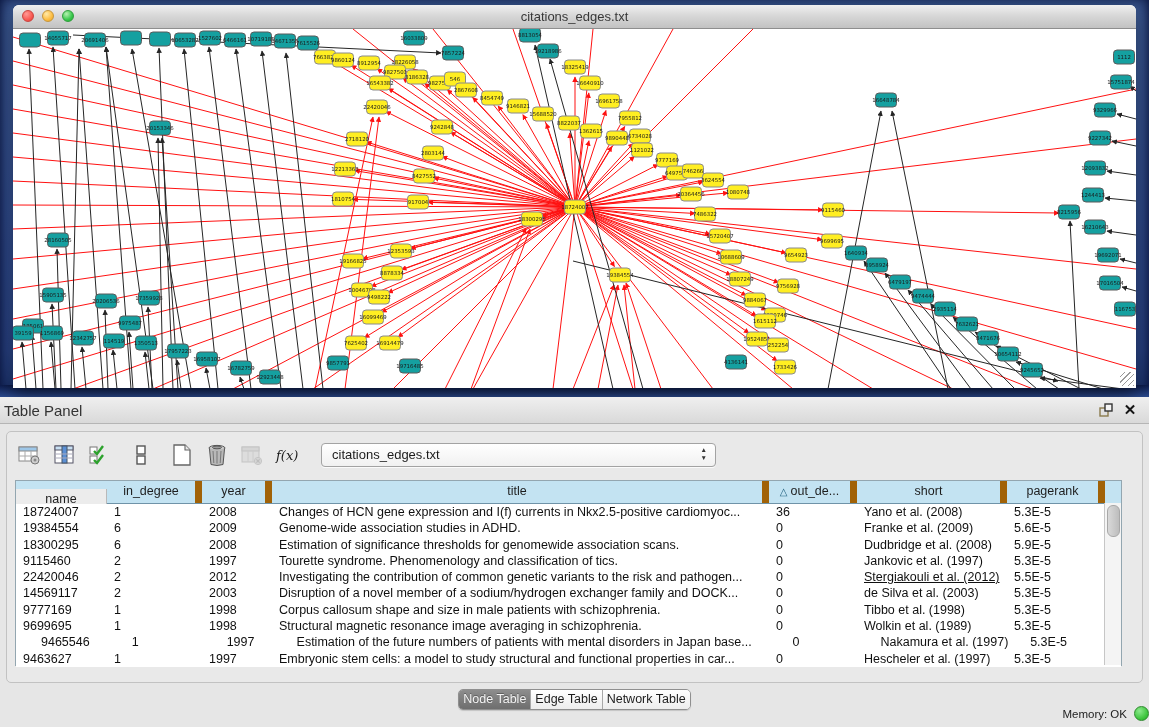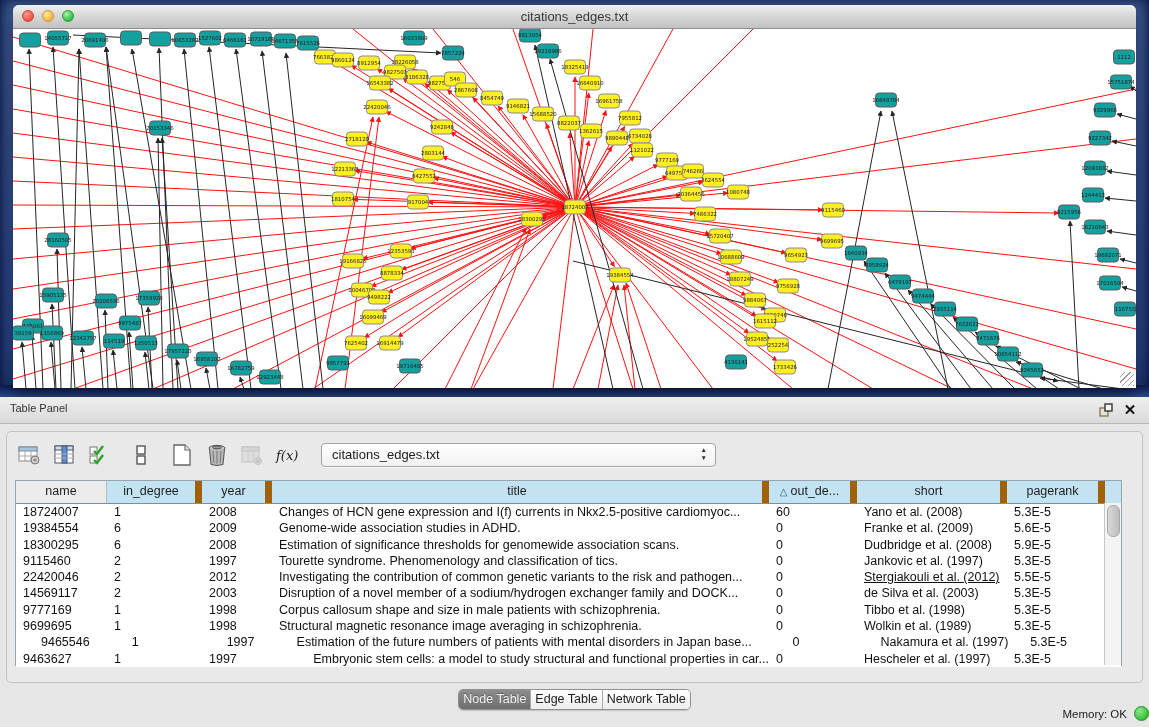--- a/index.html
+++ b/index.html
@@ -25,21 +25,21 @@
   .tl.green{left:49px;background:radial-gradient(circle at 35% 30%,#b6f0b0,#38c84b 60%,#26a338);border:1px solid #2f9e3c;}
   .win-title{position:absolute;left:0;right:0;top:4px;text-align:center;font-size:13px;color:#383838;}
   .net-canvas{position:relative;width:1123px;height:359px;background:#fff;overflow:hidden;}
   .resize-grip{position:absolute;right:2px;bottom:2px;width:14px;height:14px;
     background:repeating-linear-gradient(135deg,transparent 0 3px,#9a9a9a 3px 4px);}
 
   
   .table-panel{position:absolute;left:0;top:397px;width:1149px;height:330px;background:#e6e6e6;}
   .panel-header{position:relative;height:26px;background:linear-gradient(180deg,#efefef,#d9d9d9);
     border-bottom:1px solid #b5b5b5;}
-  .panel-title{position:absolute;left:10px;top:5px;font-size:11px;color:#333;}
+  .panel-title{position:absolute;left:4px;top:5px;font-size:15px;color:#333;}
   .panel-hdr-btn{position:absolute;top:4px;width:18px;height:18px;cursor:default;}
   .float-btn{right:34px;}
   .close-btn{right:10px;font-size:15px;font-weight:bold;color:#151515;text-align:center;line-height:18px;}
 
   .content-box{position:absolute;left:6px;top:34px;width:1135px;height:250px;
     border:1px solid #c2c2c2;border-radius:5px;background:#e9e9e9;}
 
   .toolbar{position:absolute;left:10px;top:8px;height:30px;display:flex;align-items:center;}
   .tb-icon{width:26px;height:24px;margin-right:9px;display:flex;align-items:center;justify-content:center;}
   .tb-gap{width:6px;}
@@ -577,35 +577,35 @@
             </svg>
         </div>
         <div class="combo">
           <span class="combo-text">citations_edges.txt</span>
           <div class="combo-arrows">▲<br>▼</div>
         </div>
       </div>
 
       <div class="grid-wrap">
         <div class="grid-header" id="grid-header">
-            <div class="gh-cell plain" style="width: 91px;">name</div>
+            <div class="gh-cell plain" style="width: 91px; margin-top: 8px;">name</div>
             <div class="gh-cell" style="width: 95px;">in_degree</div>
             <div class="gh-cell" style="width: 70px;">year</div>
             <div class="gh-cell" style="width: 497px;">title</div>
             <div class="gh-cell" style="width: 88px;"><span class="sort-glyph">△</span>out_de...</div>
             <div class="gh-cell" style="width: 150px;">short</div>
             <div class="gh-cell" style="width: 98px;">pagerank</div>
           </div>
         <div class="grid-body" id="grid-body">
             <div class="grid-row">
               <div class="g-cell" style="width: 91px;">18724007</div>
               <div class="g-cell" style="width: 95px;">1</div>
               <div class="g-cell" style="width: 70px;">2008</div>
               <div class="g-cell" style="width: 497px;">Changes of HCN gene expression and I(f) currents in Nkx2.5-positive cardiomyoc...</div>
-              <div class="g-cell" style="width: 88px;">60</div>
+              <div class="g-cell" style="width: 88px;">36</div>
               <div class="g-cell" style="width: 150px;">Yano et al. (2008)</div>
               <div class="g-cell" style="width: 98px;">5.3E-5</div>
             </div>
             <div class="grid-row">
               <div class="g-cell" style="width: 91px;">19384554</div>
               <div class="g-cell" style="width: 95px;">6</div>
               <div class="g-cell" style="width: 70px;">2009</div>
               <div class="g-cell" style="width: 497px;">Genome-wide association studies in ADHD.</div>
               <div class="g-cell" style="width: 88px;">0</div>
               <div class="g-cell" style="width: 150px;">Franke et al. (2009)</div>
@@ -671,21 +671,21 @@
               <div class="g-cell" style="width: 70px;">1997</div>
               <div class="g-cell" style="width: 497px;">Estimation of the future numbers of patients with mental disorders in Japan base...</div>
               <div class="g-cell" style="width: 88px;">0</div>
               <div class="g-cell" style="width: 150px;">Nakamura et al. (1997)</div>
               <div class="g-cell" style="width: 98px;">5.3E-5</div>
             </div>
             <div class="grid-row">
               <div class="g-cell" style="width: 91px;">9463627</div>
               <div class="g-cell" style="width: 95px;">1</div>
               <div class="g-cell" style="width: 70px;">1997</div>
-              <div class="g-cell" style="width: 497px; text-align: right;">Embryonic stem cells: a model to study structural and functional properties in car...</div>
+              <div class="g-cell" style="width: 497px;">Embryonic stem cells: a model to study structural and functional properties in car...</div>
               <div class="g-cell" style="width: 88px;">0</div>
               <div class="g-cell" style="width: 150px;">Hescheler et al. (1997)</div>
               <div class="g-cell" style="width: 98px;">5.3E-5</div>
             </div>
           </div>
         <div class="vscroll">
           <div class="vthumb"></div>
         </div>
       </div>
     </div>

